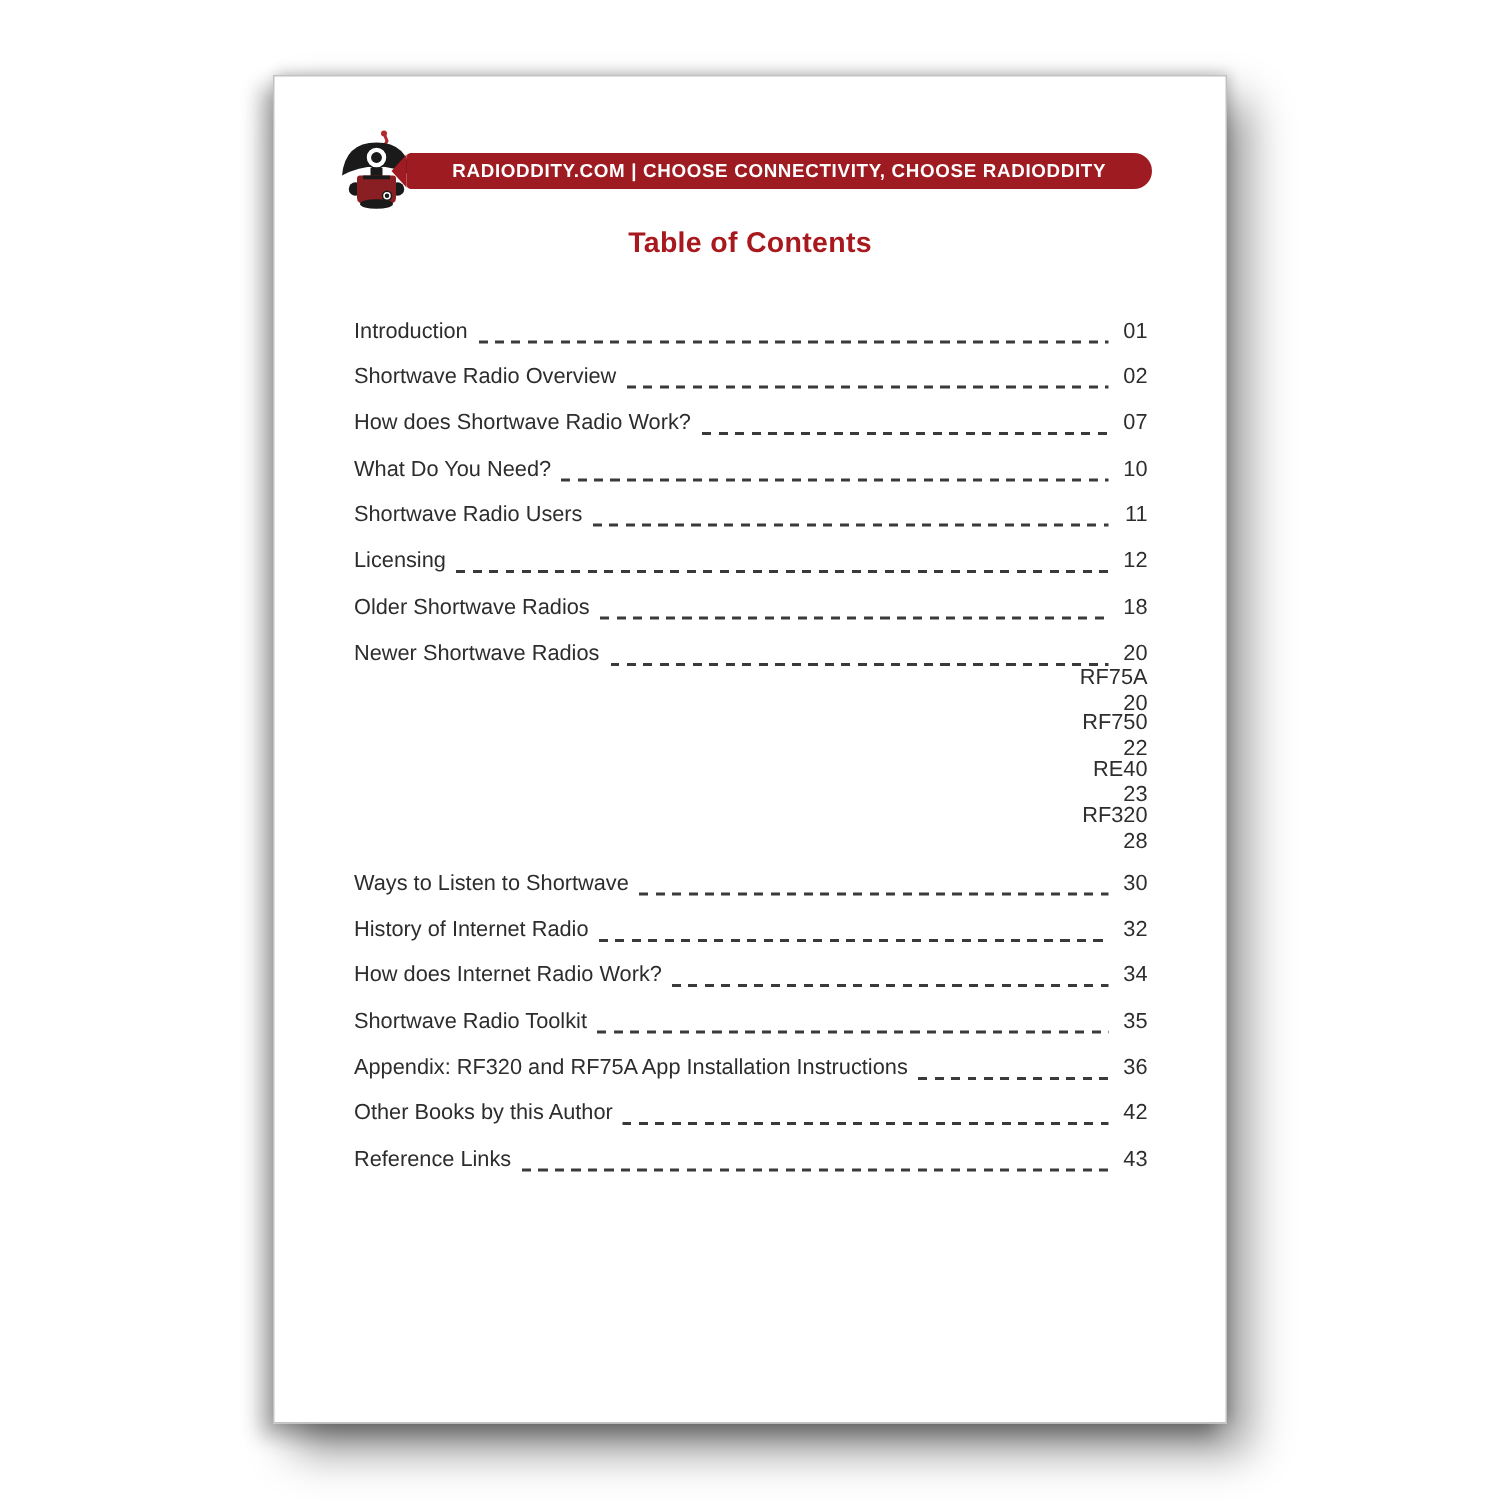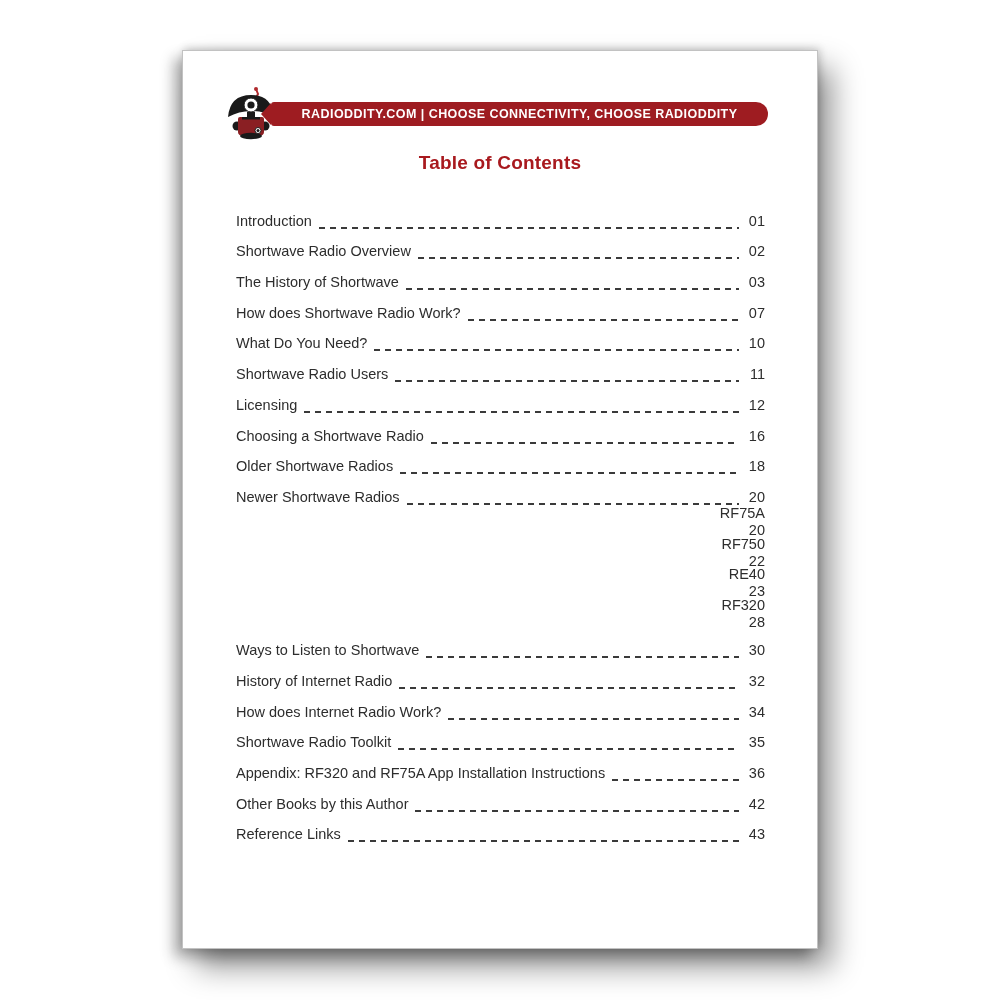--- a/index.html
+++ b/index.html
@@ -128,50 +128,40 @@
     <span class="toc-label">Introduction</span>
     <span class="toc-leader"></span>
     <span class="toc-page">01</span>
   </div>
         <div class="toc-row">
     <span class="toc-label">Shortwave Radio Overview</span>
     <span class="toc-leader"></span>
     <span class="toc-page">02</span>
   </div>
         <div class="toc-row">
-    <span class="toc-label">The History of Shortwave</span>
-    <span class="toc-leader"></span>
-    <span class="toc-page">03</span>
-  </div>
-        <div class="toc-row">
     <span class="toc-label">How does Shortwave Radio Work?</span>
     <span class="toc-leader"></span>
     <span class="toc-page">07</span>
   </div>
         <div class="toc-row">
     <span class="toc-label">What Do You Need?</span>
     <span class="toc-leader"></span>
     <span class="toc-page">10</span>
   </div>
         <div class="toc-row">
     <span class="toc-label">Shortwave Radio Users</span>
     <span class="toc-leader"></span>
     <span class="toc-page">11</span>
   </div>
         <div class="toc-row">
     <span class="toc-label">Licensing</span>
     <span class="toc-leader"></span>
     <span class="toc-page">12</span>
   </div>
         <div class="toc-row">
-    <span class="toc-label">Choosing a Shortwave Radio</span>
-    <span class="toc-leader"></span>
-    <span class="toc-page">16</span>
-  </div>
-        <div class="toc-row">
     <span class="toc-label">Older Shortwave Radios</span>
     <span class="toc-leader"></span>
     <span class="toc-page">18</span>
   </div>
         <div class="toc-row">
     <span class="toc-label">Newer Shortwave Radios</span>
     <span class="toc-leader"></span>
     <span class="toc-page">20</span>
   </div>
         <div class="toc-row indent">

